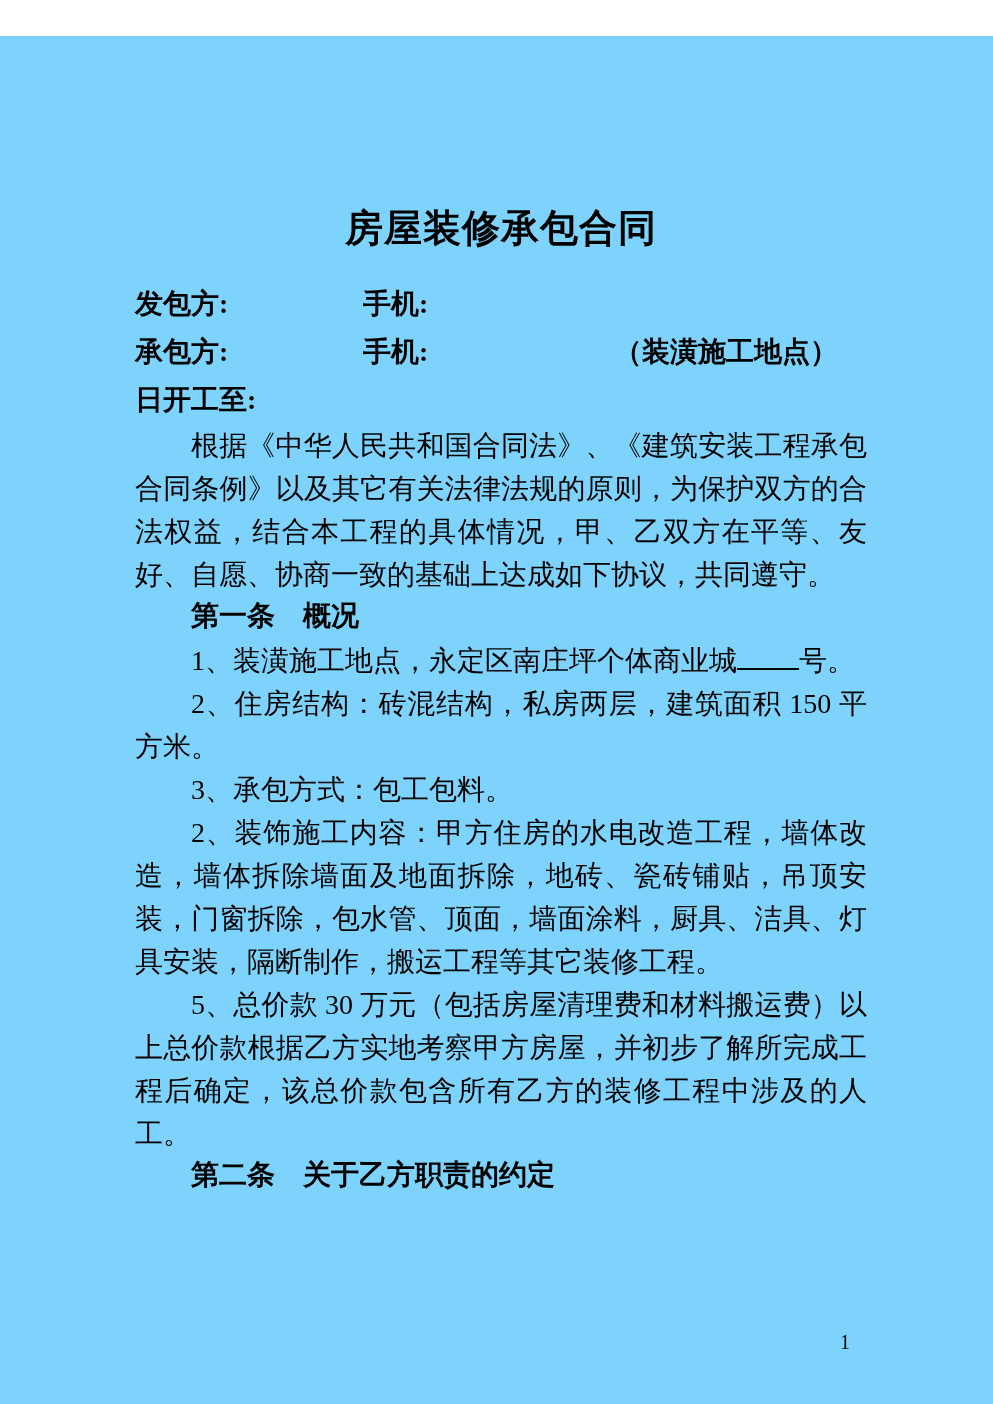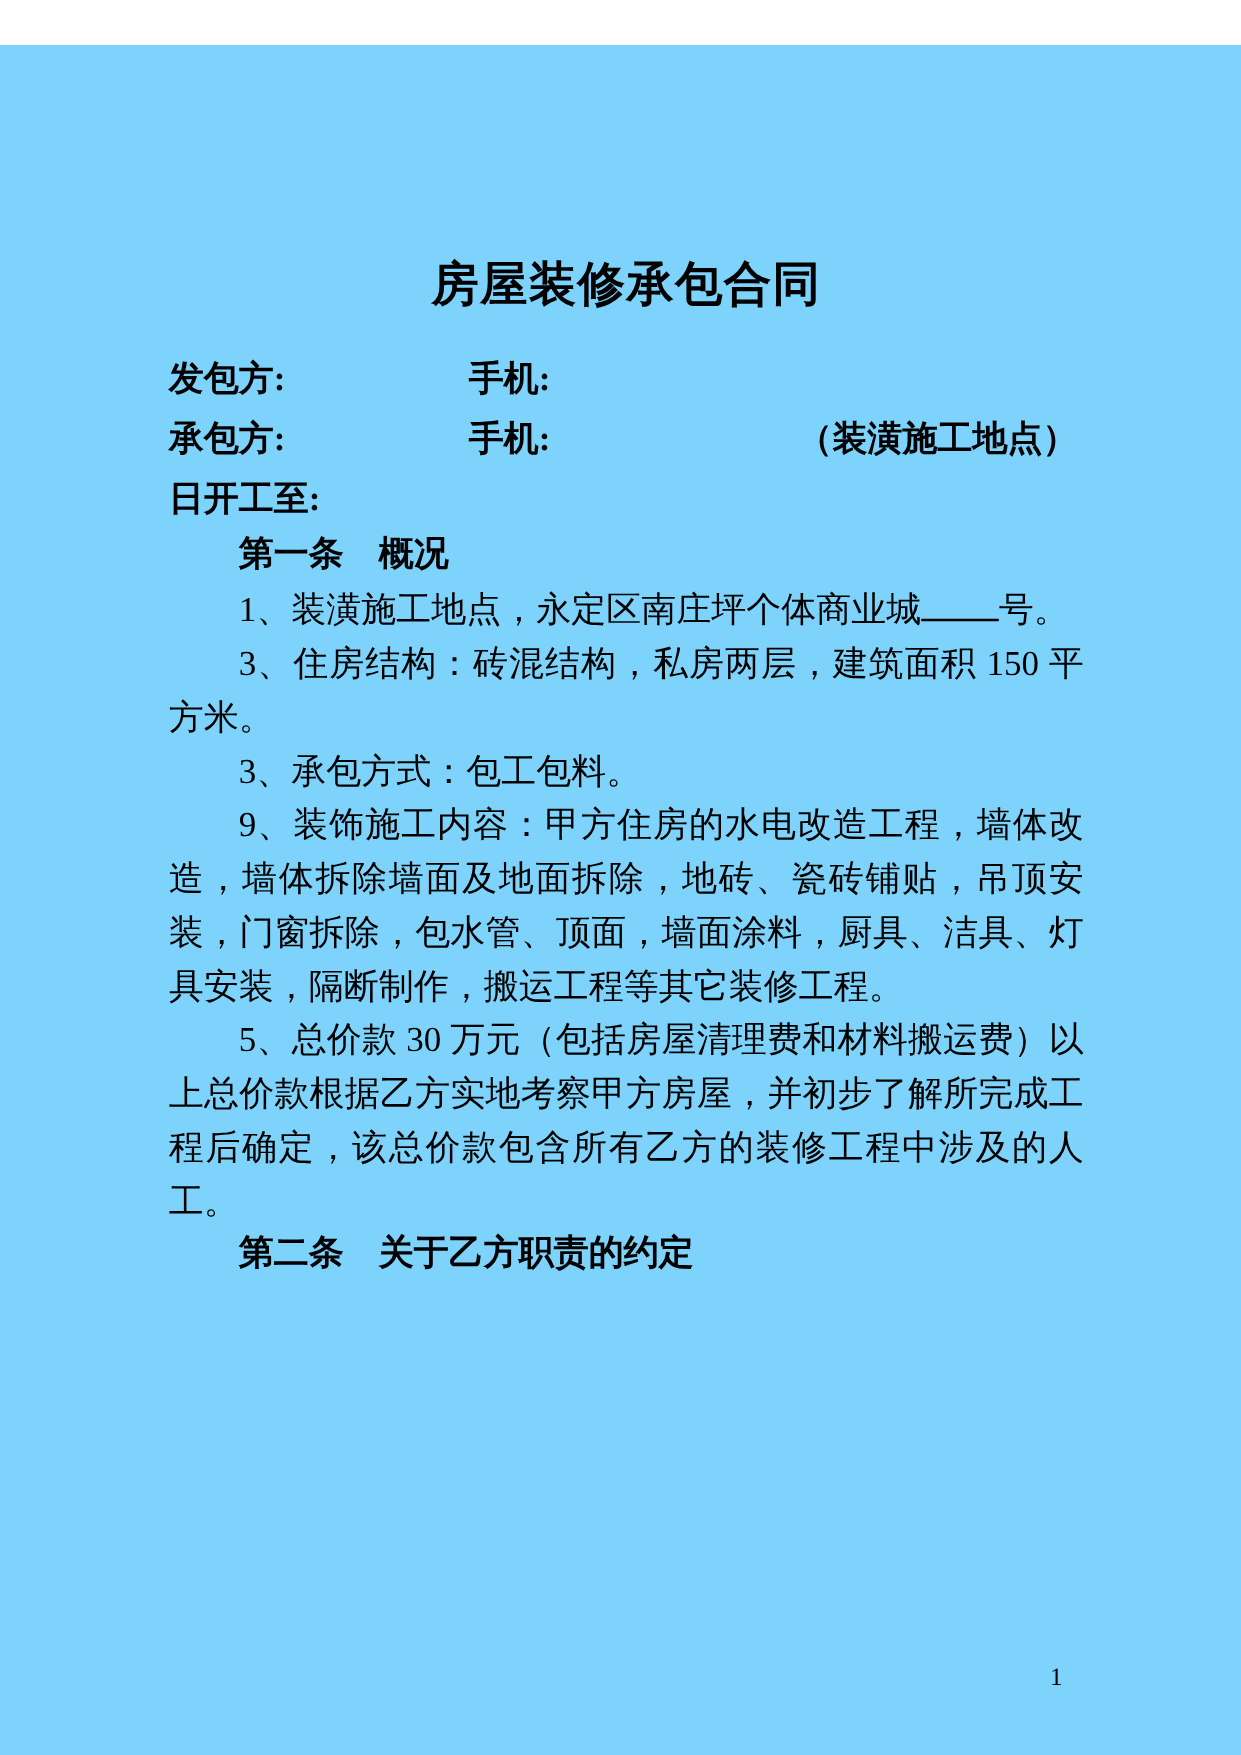--- a/index.html
+++ b/index.html
@@ -35,21 +35,20 @@
   }
   .parties {
     margin-top: 28px;
     font-size: 28px;
     font-weight: bold;
     line-height: 48px;
   }
   .party-row {
     display: flex;
     align-items: center;
-    gap: 12px;
   }
   .party-label  { width: 228px; }
   .party-phone  { width: 251px; }
   .party-alias  { flex: 1; }
   .para {
     margin: 0;
     font-size: 28px;
     line-height: 43px;
     text-align: justify;
     text-indent: 56px;
@@ -95,30 +94,31 @@
       <div class="party-row">
         <span class="party-label">承包方:</span>
         <span class="party-phone">手机:</span>
         <span class="party-alias">（装潢施工地点）</span>
       </div>
       <div class="party-row">
         <span class="party-label">日开工至:</span>
       </div>
     </div>
 
+    <p class="para">根据《中华人民共和国合同法》、《建筑安装工程承包合同条例》以及其它有关法律法规的原则，为保护双方的合法权益，结合本工程的具体情况，甲、乙双方在平等、友好、自愿、协商一致的基础上达成如下协议，共同遵守。</p>
 
     <h2 class="section-heading">第一条　概况</h2>
 
     <p class="para"><span>1、装潢施工地点，永定区南庄坪个体商业城</span><span class="blank-line"></span><span>号。</span></p>
 
-    <p class="para">3、住房结构：砖混结构，私房两层，建筑面积 150 平方米。</p>
+    <p class="para">2、住房结构：砖混结构，私房两层，建筑面积 150 平方米。</p>
 
     <p class="para">3、承包方式：包工包料。</p>
 
-    <p class="para">9、装饰施工内容：甲方住房的水电改造工程，墙体改造，墙体拆除墙面及地面拆除，地砖、瓷砖铺贴，吊顶安装，门窗拆除，包水管、顶面，墙面涂料，厨具、洁具、灯具安装，隔断制作，搬运工程等其它装修工程。</p>
+    <p class="para">2、装饰施工内容：甲方住房的水电改造工程，墙体改造，墙体拆除墙面及地面拆除，地砖、瓷砖铺贴，吊顶安装，门窗拆除，包水管、顶面，墙面涂料，厨具、洁具、灯具安装，隔断制作，搬运工程等其它装修工程。</p>
 
     <p class="para">5、总价款 30 万元（包括房屋清理费和材料搬运费）以上总价款根据乙方实地考察甲方房屋，并初步了解所完成工程后确定，该总价款包含所有乙方的装修工程中涉及的人工。</p>
 
 
     <h2 class="section-heading">第二条　关于乙方职责的约定</h2>
 
   </div>
 
   <div class="page-number">1</div>
 </div>

